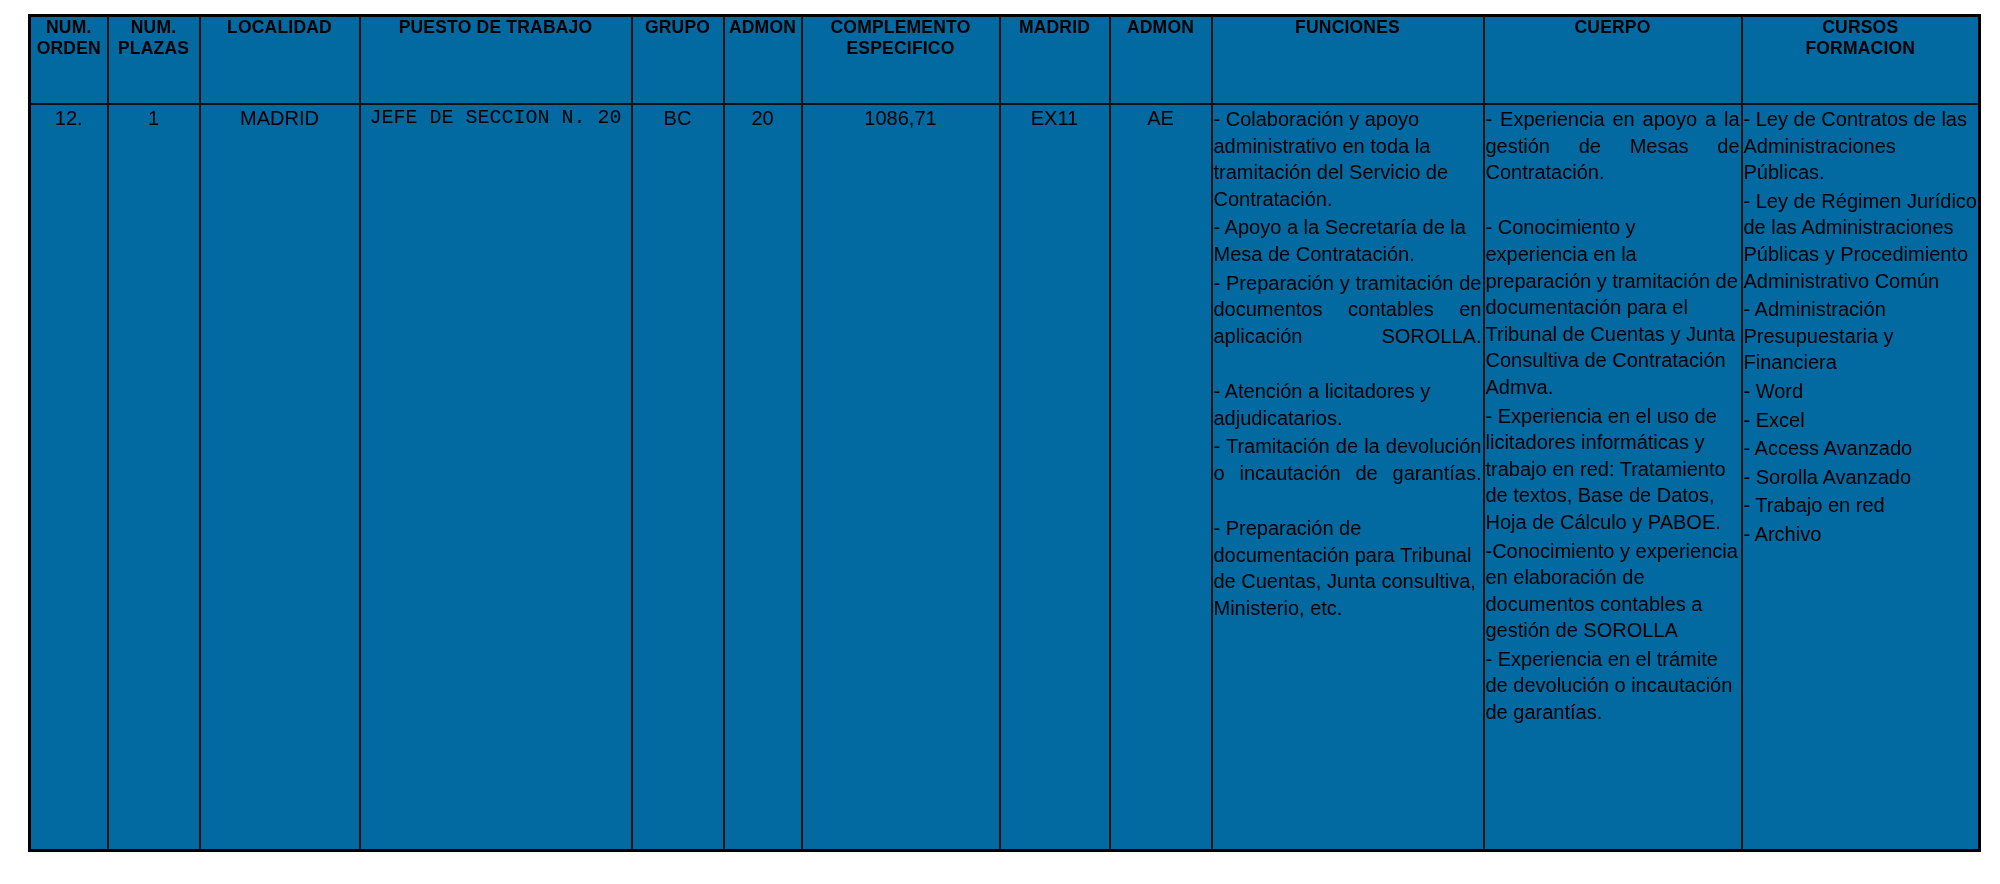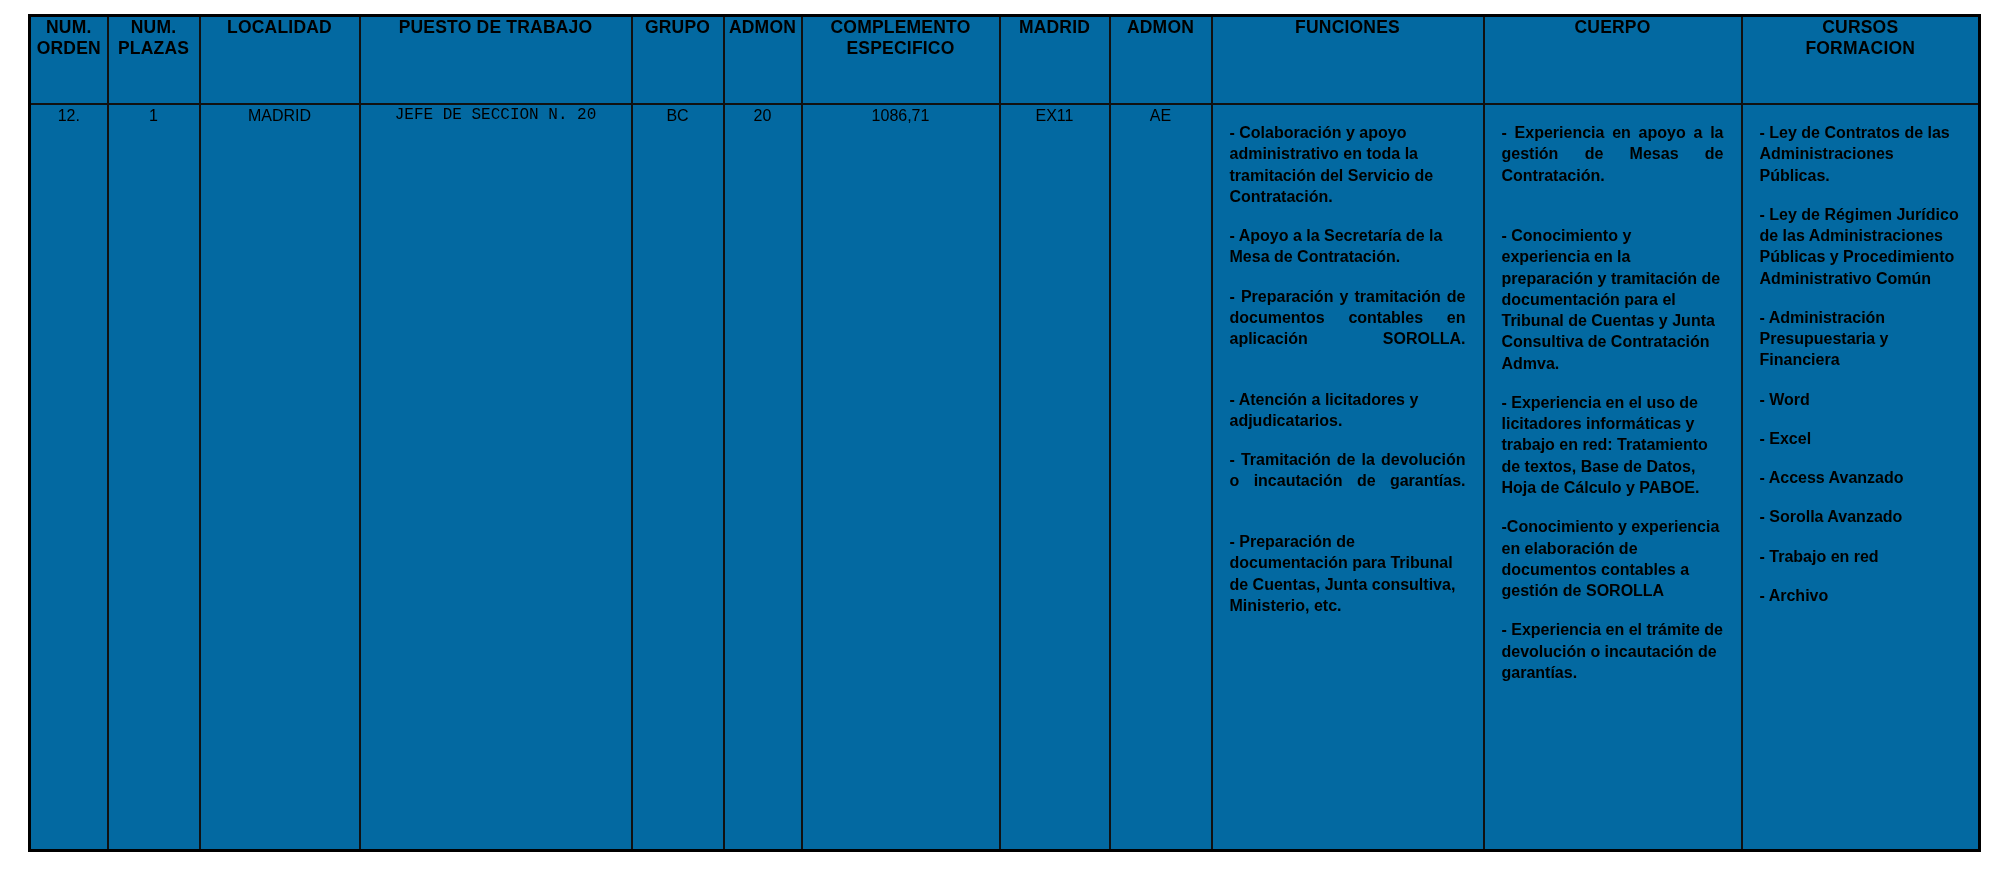--- a/index.html
+++ b/index.html
@@ -47,21 +47,21 @@
     font-size: 17.5px;
     line-height: 1.18;
     letter-spacing: 0.2px;
     height: 86px;
     padding: 4px 2px;
     white-space: pre-line;
   }
 
   
   tbody td {
-    font-size: 16px;
+    font-size: 20px;
     line-height: 1.33;
     height: 744px;
   }
   td.c-center {
     text-align: center;
     padding: 14px 3px 0 3px;
     white-space: nowrap;
   }
   td.c-left {
     text-align: center;
@@ -72,23 +72,22 @@
     text-align: justify;
     text-justify: inter-word;
     padding: 14px 8px 0 9px;
   }
   td.c-wrapleft {
     text-align: left;
     padding: 14px 6px 0 9px;
   }
 
   .para {
-    margin: 16px;
+    margin: 0;
     padding: 1px;
-    font-weight: bold;
   }
   .para.j {
     text-align: justify;
     text-justify: inter-word;
   }
 
   
   .j::after {
     content: "";
     display: inline-block;

